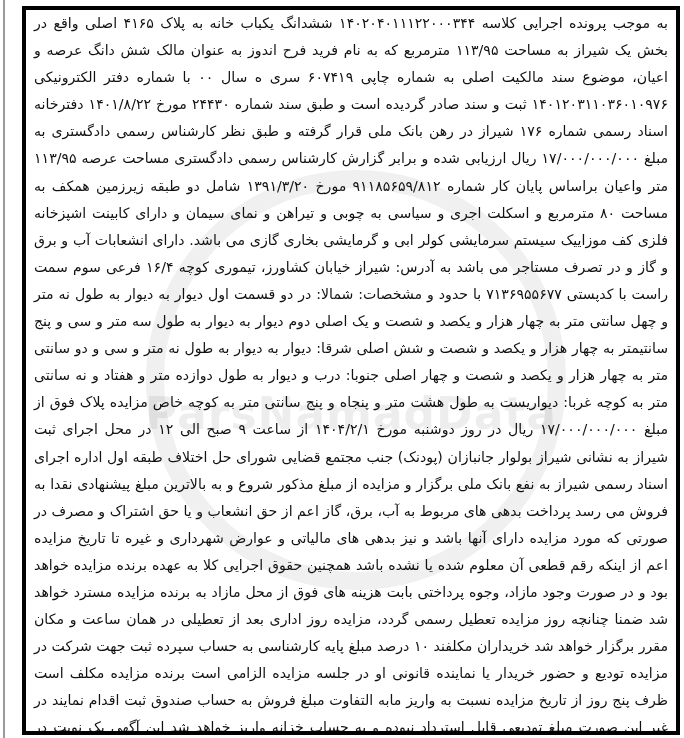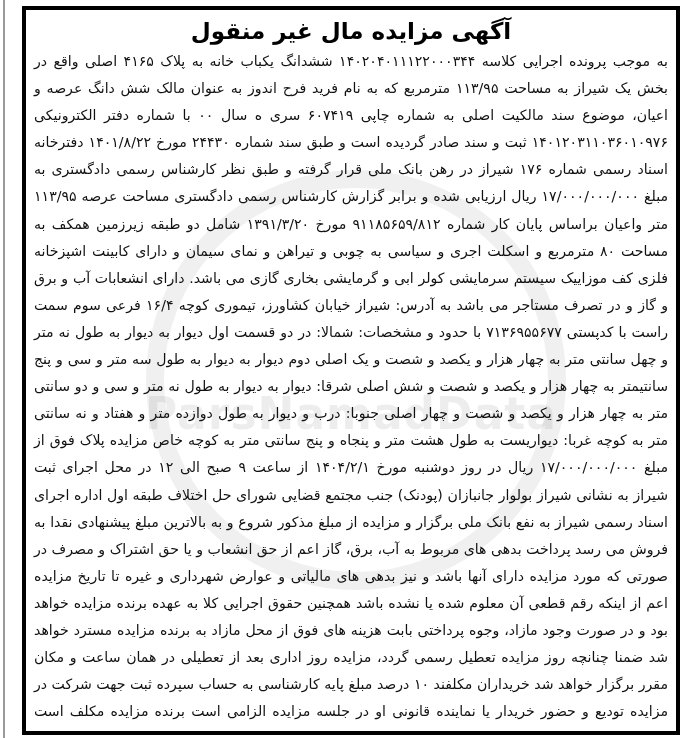--- a/index.html
+++ b/index.html
@@ -32,19 +32,18 @@
 </style>
 </head>
 <body>
 
 <div class="side-line"></div>
 
 <div class="frame">
   <div class="watermark"></div>
   <div class="watermark-text">ParsNamadData</div>
 
-  <div class="title">آگهی مزایده مال غیر منقول</div>
 
   <div class="body-text">
     <p>به موجب پرونده اجرایی کلاسه ۱۴۰۲۰۴۰۱۱۱۲۲۰۰۰۳۴۴ ششدانگ یکباب خانه به پلاک ۴۱۶۵ اصلی واقع در بخش یک شیراز به مساحت ۱۱۳/۹۵ مترمربع که به نام فرید فرح اندوز به عنوان مالک شش دانگ عرصه و اعیان، موضوع سند مالکیت اصلی به شماره چاپی ۶۰۷۴۱۹ سری ه سال ۰۰ با شماره دفتر الکترونیکی ۱۴۰۱۲۰۳۱۱۰۳۶۰۱۰۹۷۶ ثبت و سند صادر گردیده است و طبق سند شماره ۲۴۴۳۰ مورخ ۱۴۰۱/۸/۲۲ دفترخانه اسناد رسمی شماره ۱۷۶ شیراز در رهن بانک ملی قرار گرفته و طبق نظر کارشناس رسمی دادگستری به مبلغ ۱۷/۰۰۰/۰۰۰/۰۰۰ ریال ارزیابی شده و برابر گزارش کارشناس رسمی دادگستری مساحت عرصه ۱۱۳/۹۵ متر واعیان براساس پایان کار شماره ۹۱۱۸۵۶۵۹/۸۱۲ مورخ ۱۳۹۱/۳/۲۰ شامل دو طبقه زیرزمین همکف به مساحت ۸۰ مترمربع و اسکلت اجری و سیاسی به چوبی و تیراهن و نمای سیمان و دارای کابینت اشپزخانه فلزی کف موزاییک سیستم سرمایشی کولر ابی و گرمایشی بخاری گازی می باشد. دارای انشعابات آب و برق و گاز و در تصرف مستاجر می باشد به آدرس: شیراز خیابان کشاورز، تیموری کوچه ۱۶/۴ فرعی سوم سمت راست با کدپستی ۷۱۳۶۹۵۵۶۷۷ با حدود و مشخصات: شمالا: در دو قسمت اول دیوار به دیوار به طول نه متر و چهل سانتی متر به چهار هزار و یکصد و شصت و یک اصلی دوم دیوار به دیوار به طول سه متر و سی و پنج سانتیمتر به چهار هزار و یکصد و شصت و شش اصلی شرقا: دیوار به دیوار به طول نه متر و سی و دو سانتی متر به چهار هزار و یکصد و شصت و چهار اصلی جنوبا: درب و دیوار به طول دوازده متر و هفتاد و نه سانتی متر به کوچه غربا: دیواریست به طول هشت متر و پنجاه و پنج سانتی متر به کوچه خاص مزایده پلاک فوق از مبلغ ۱۷/۰۰۰/۰۰۰/۰۰۰ ریال در روز دوشنبه مورخ ۱۴۰۴/۲/۱ از ساعت ۹ صبح الی ۱۲ در محل اجرای ثبت شیراز به نشانی شیراز بولوار جانبازان (پودنک) جنب مجتمع قضایی شورای حل اختلاف طبقه اول اداره اجرای اسناد رسمی شیراز به نفع بانک ملی برگزار و مزایده از مبلغ مذکور شروع و به بالاترین مبلغ پیشنهادی نقدا به فروش می رسد پرداخت بدهی های مربوط به آب، برق، گاز اعم از حق انشعاب و یا حق اشتراک و مصرف در صورتی که مورد مزایده دارای آنها باشد و نیز بدهی های مالیاتی و عوارض شهرداری و غیره تا تاریخ مزایده اعم از اینکه رقم قطعی آن معلوم شده یا نشده باشد همچنین حقوق اجرایی کلا به عهده برنده مزایده خواهد بود و در صورت وجود مازاد، وجوه پرداختی بابت هزینه های فوق از محل مازاد به برنده مزایده مسترد خواهد شد ضمنا چنانچه روز مزایده تعطیل رسمی گردد، مزایده روز اداری بعد از تعطیلی در همان ساعت و مکان مقرر برگزار خواهد شد خریداران مکلفند ۱۰ درصد مبلغ پایه کارشناسی به حساب سپرده ثبت جهت شرکت در مزایده تودیع و حضور خریدار یا نماینده قانونی او در جلسه مزایده الزامی است برنده مزایده مکلف است ظرف پنج روز از تاریخ مزایده نسبت به واریز مابه التفاوت مبلغ فروش به حساب صندوق ثبت اقدام نمایند در غیر این صورت مبلغ تودیعی قابل استرداد نبوده و به حساب خزانه واریز خواهد شد این آگهی یک نوبت در روزنامه درج لذا خریداران می توانند در وقت مقرر در اجرای ثبت شیراز حاضر و در جلسه مزایده شرکت کنند. همچنین مورد رهن فاقد بیمه می باشد. ضمنا مسئولیت هرگونه بدهی احتمالی بر عهده برنده مزایده می باشد.</p>
   </div>
 
 </div>
 
 </body></html>

